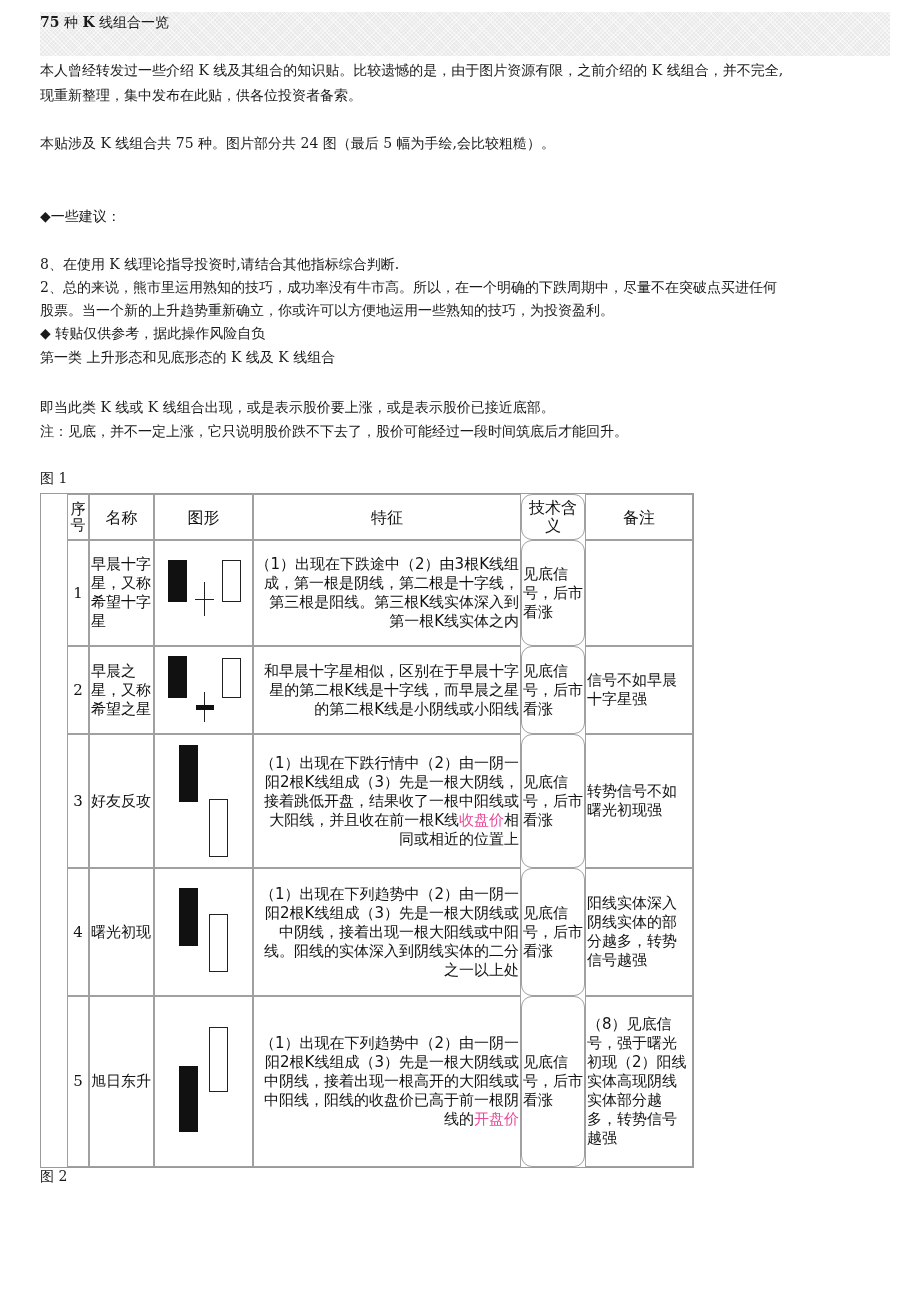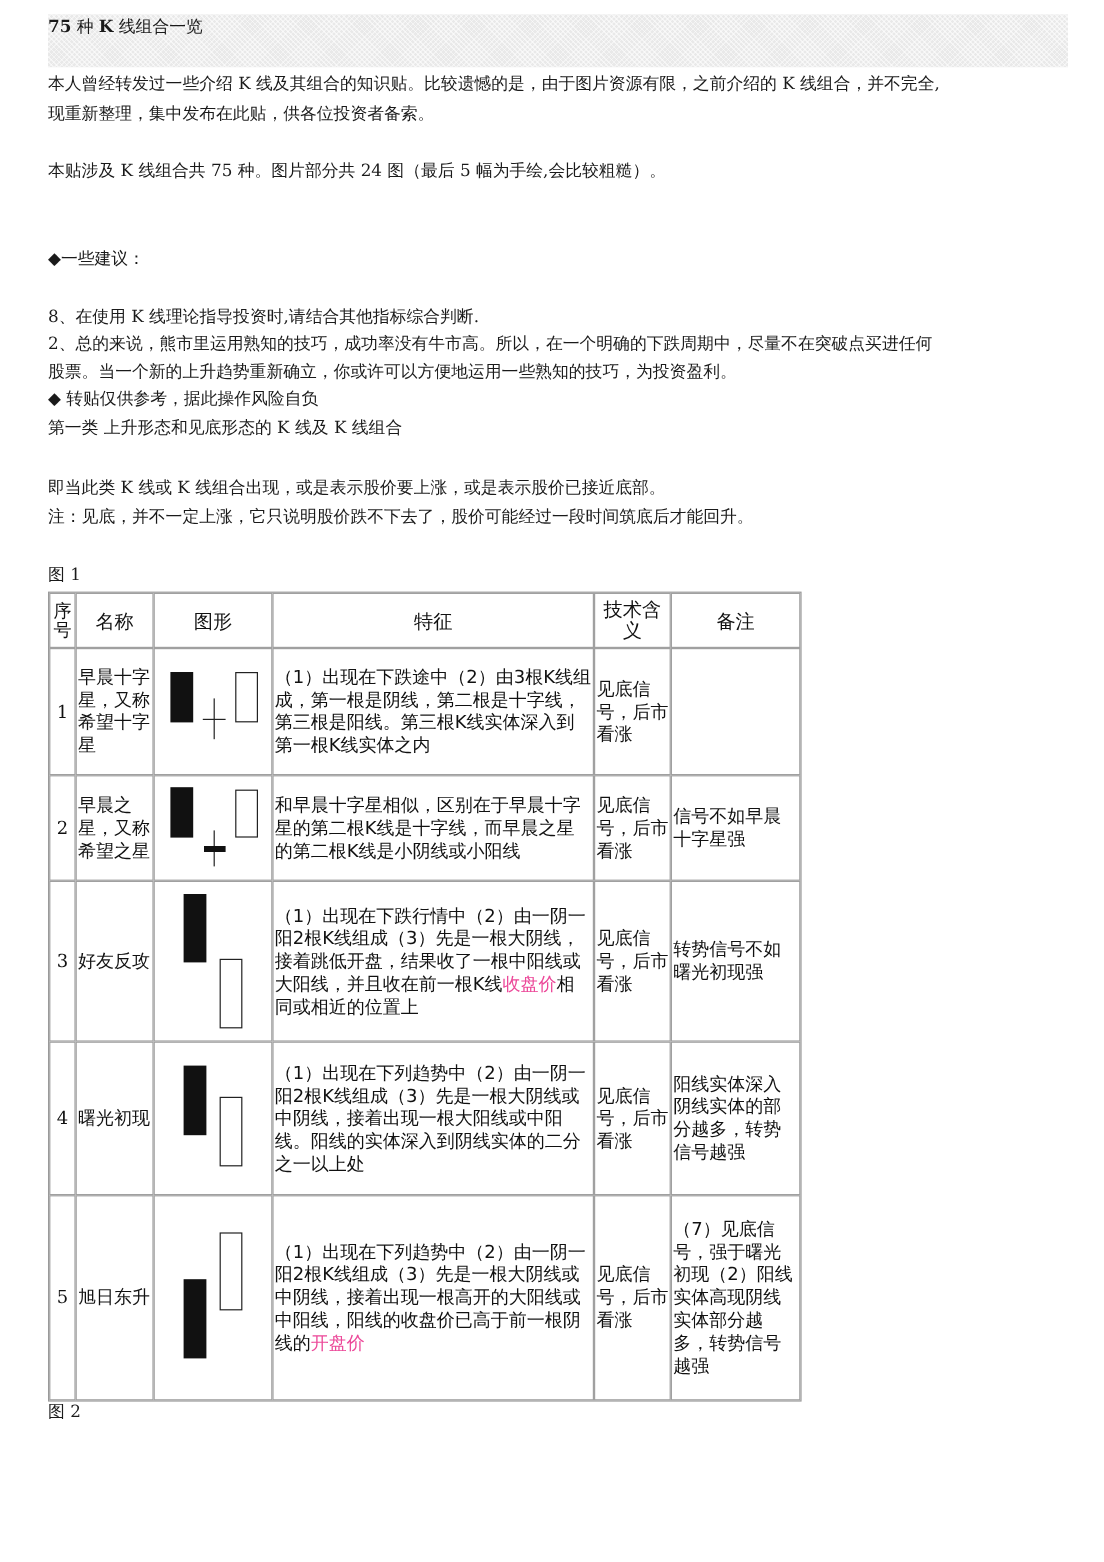--- a/index.html
+++ b/index.html
@@ -6,28 +6,28 @@
   body { width: 920px; height: 1302px; position: relative; overflow: hidden;
          font-family: "DejaVu Serif", "Liberation Serif", serif; color: #1a1a1a; }
   .title-band { position: absolute; left: 40px; top: 12px; width: 850px; height: 44px;
     background-color: #e9e9e9;
     background-image: repeating-linear-gradient(45deg, rgba(255,255,255,0.55) 0 1px, transparent 1px 3px),
                       repeating-linear-gradient(-45deg, rgba(255,255,255,0.45) 0 1px, transparent 1px 3px); }
   .title { position: absolute; left: 40px; top: 14px; font-size: 14px; font-weight: normal; margin: 0; text-align: center; }
   .title b { font-weight: bold; }
   .para { position: absolute; left: 40px; font-size: 14px; line-height: 22px; margin: 0; white-space: nowrap; }
   table.kline { position: absolute; left: 40px; top: 493px; border-collapse: separate; border-spacing: 0;
-    border: 1px solid #9a9a9a; font-family: "DejaVu Sans", "Liberation Sans", sans-serif; font-size: 15px; }
+    border: 1px solid #9a9a9a; font-family: "DejaVu Sans", "Liberation Sans", sans-serif; font-size: 15px; padding-left: 26px; }
   table.kline td { border: 1px solid #a0a0a0; padding: 0 1px; vertical-align: middle; line-height: 19px; color: #111; }
   table.kline thead td { text-align: center; font-size: 16px; height: 44px; }
   td.c-no { width: 18px; text-align: center; font-family: "DejaVu Serif", serif; font-size: 15px; }
   td.c-name { width: 61px; }
   td.c-fig { width: 97px; position: relative; padding: 0 !important; }
-  td.c-feat { width: 264px; }
-  td.c-meaning { width: 60px; }
+  td.c-feat { width: 264px; text-align: right; }
+  td.c-meaning { width: 60px; border-radius: 11px; }
   td.c-note { width: 104px; }
   .fig { position: relative; width: 97px; }
   .bear { position: absolute; background: #111; }
   .bull { position: absolute; background: #fff; border: 1px solid #222; box-sizing: border-box; }
   .vline { position: absolute; width: 1px; background: #222; }
   .hline { position: absolute; height: 1px; background: #222; }
   .link { color: #ec4899; }
   .caption { position: absolute; left: 40px; font-size: 14px; font-family: "DejaVu Serif", serif; }
 </style>
 </head>
@@ -127,18 +127,18 @@
       <td class="c-no">5</td>
       <td class="c-name">旭日东升</td>
       <td class="c-fig">
         <div class="fig" style="height:169px">
           <div class="bear" style="left:24px;top:69px;width:19px;height:66px"></div>
           <div class="bull" style="left:54px;top:30px;width:19px;height:65px"></div>
         </div>
       </td>
       <td class="c-feat"><span>（1）出现在下列趋势中（2）由一阴一阳2根K线组成（3）先是一根大阴线或中阴线，接着出现一根高开的大阳线或中阳线，阳线的收盘价已高于前一根阴线的</span><span class="link">开盘价</span><span></span></td>
       <td class="c-meaning">见底信号，后市看涨</td>
-      <td class="c-note">（7）见底信号，强于曙光 初现（2）阳线实体高现阴线实体部分越多，转势信号越强</td>
+      <td class="c-note">（8）见底信号，强于曙光 初现（2）阳线实体高现阴线实体部分越多，转势信号越强</td>
     </tr>
   </tbody>
 </table>
 
 <div class="caption" style="top:1168px">图 2</div>
 
 </body></html>

